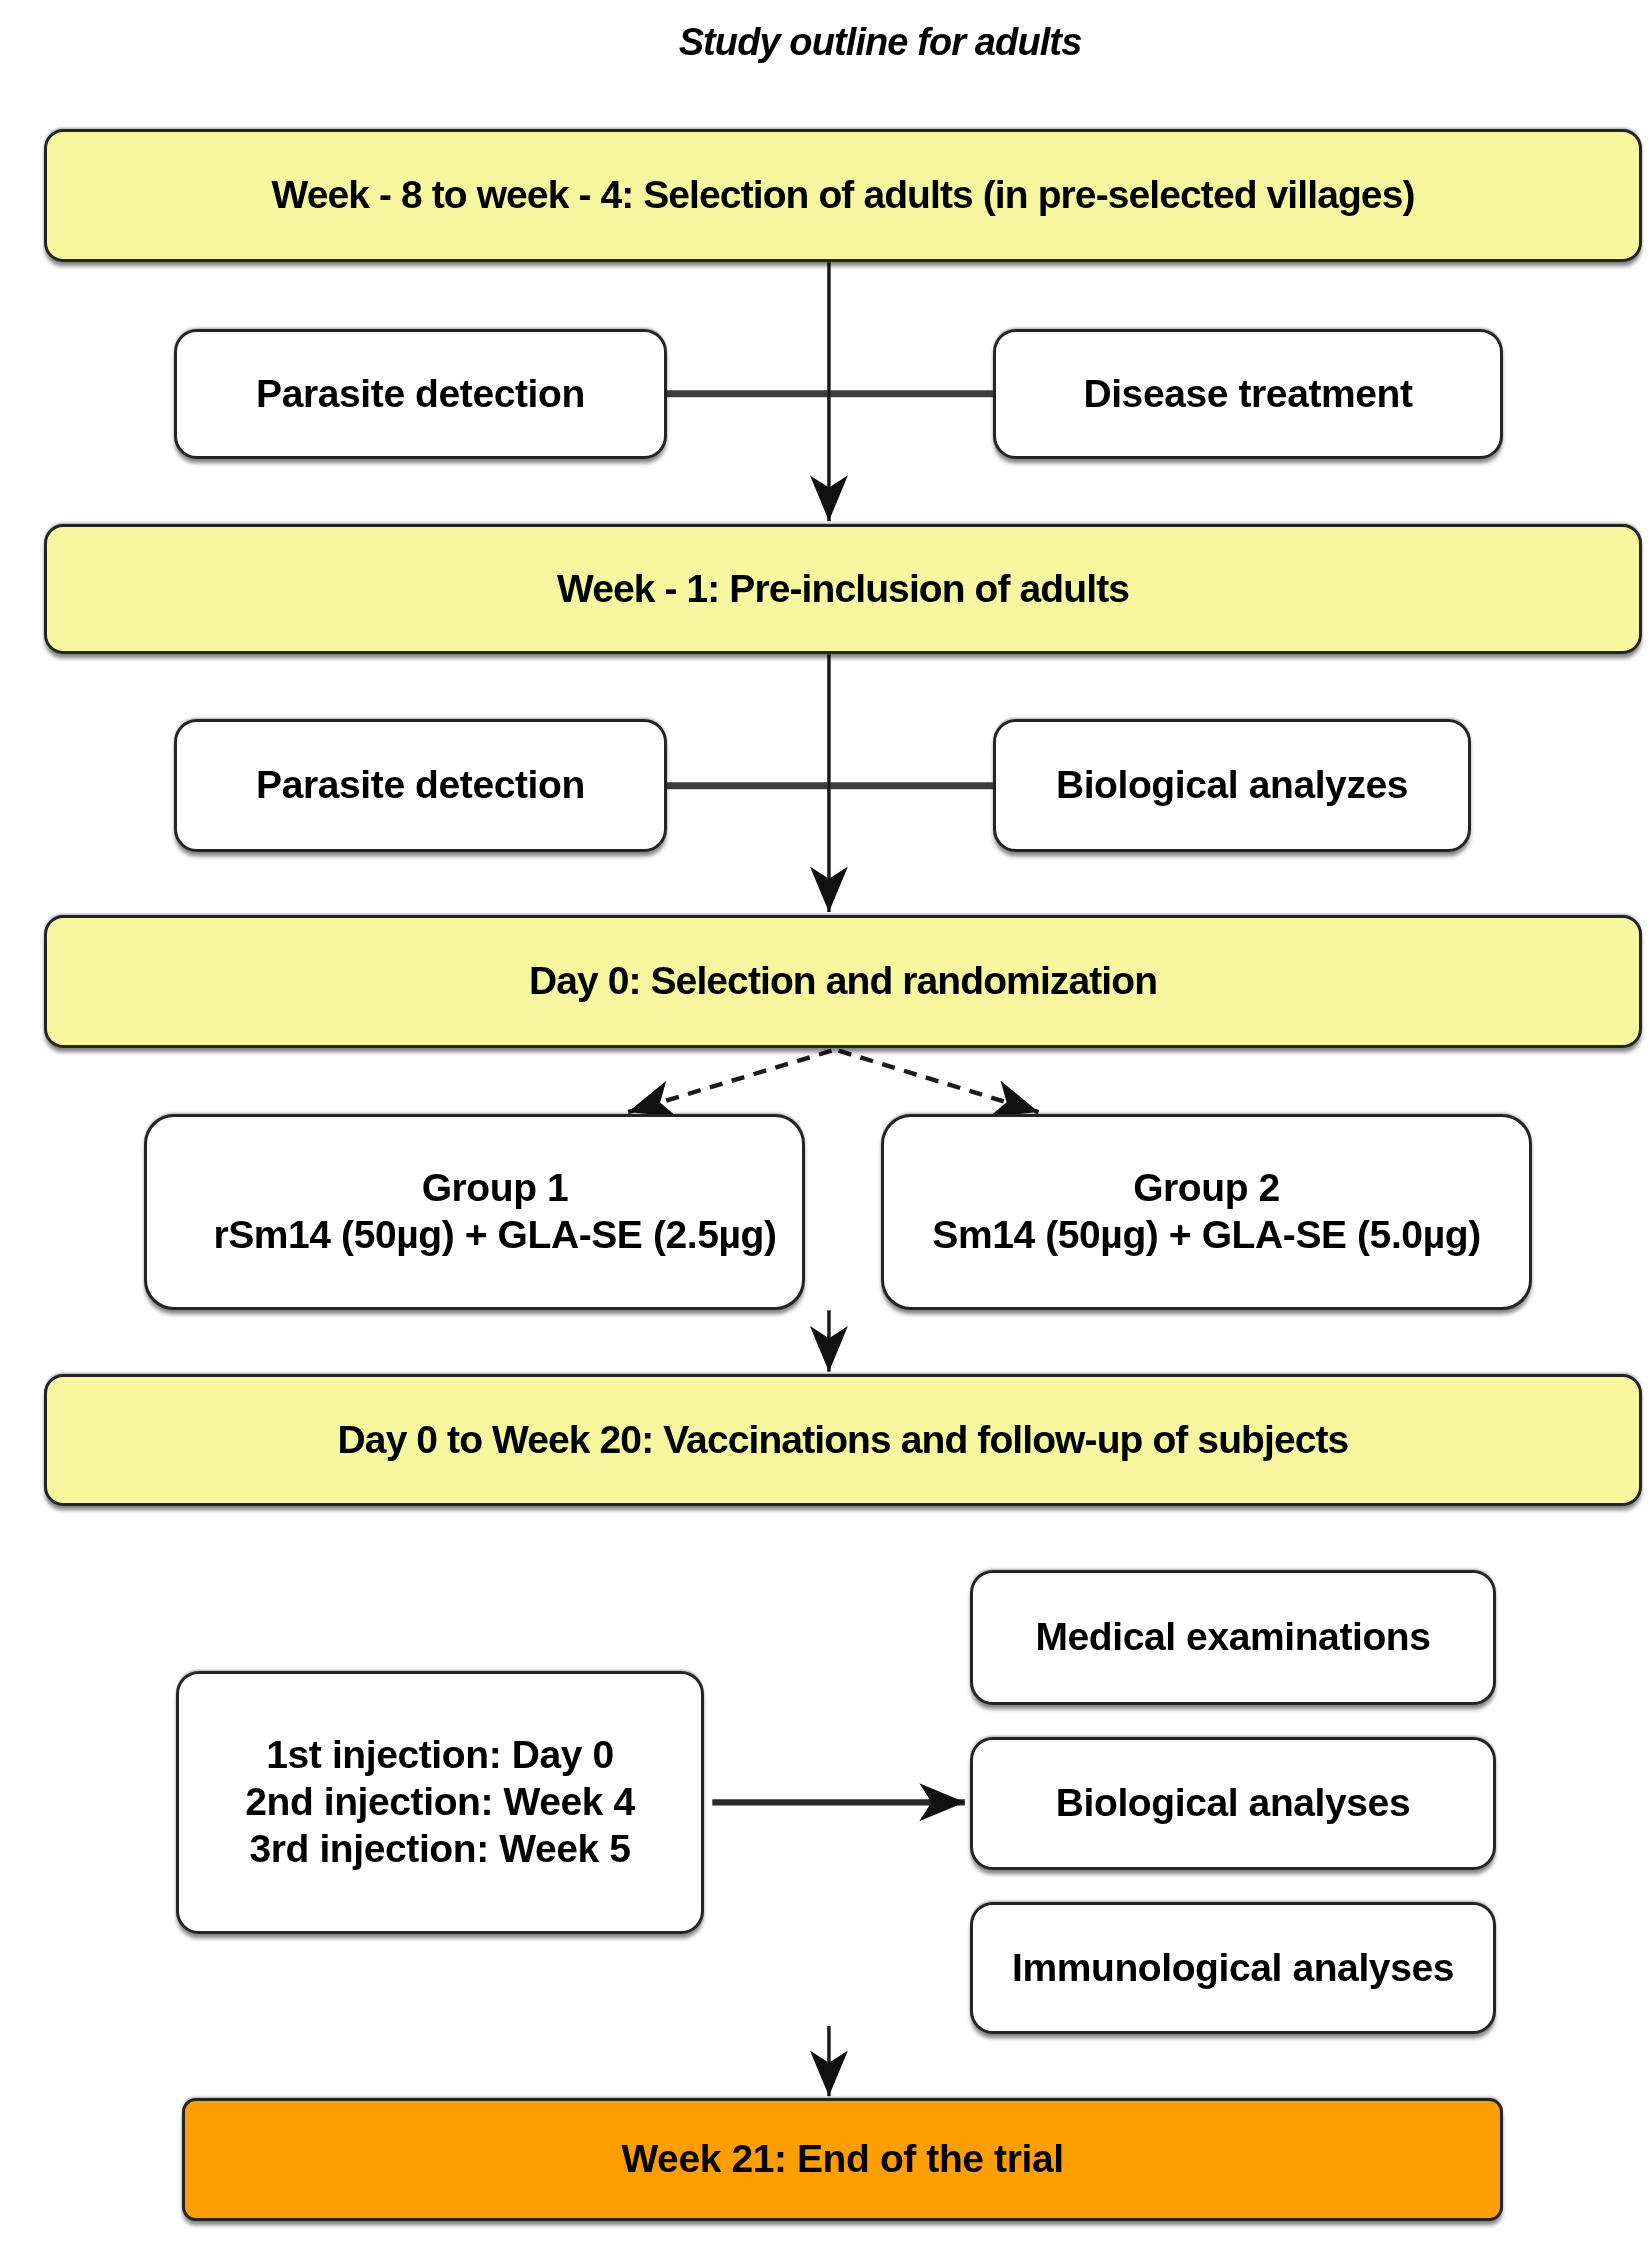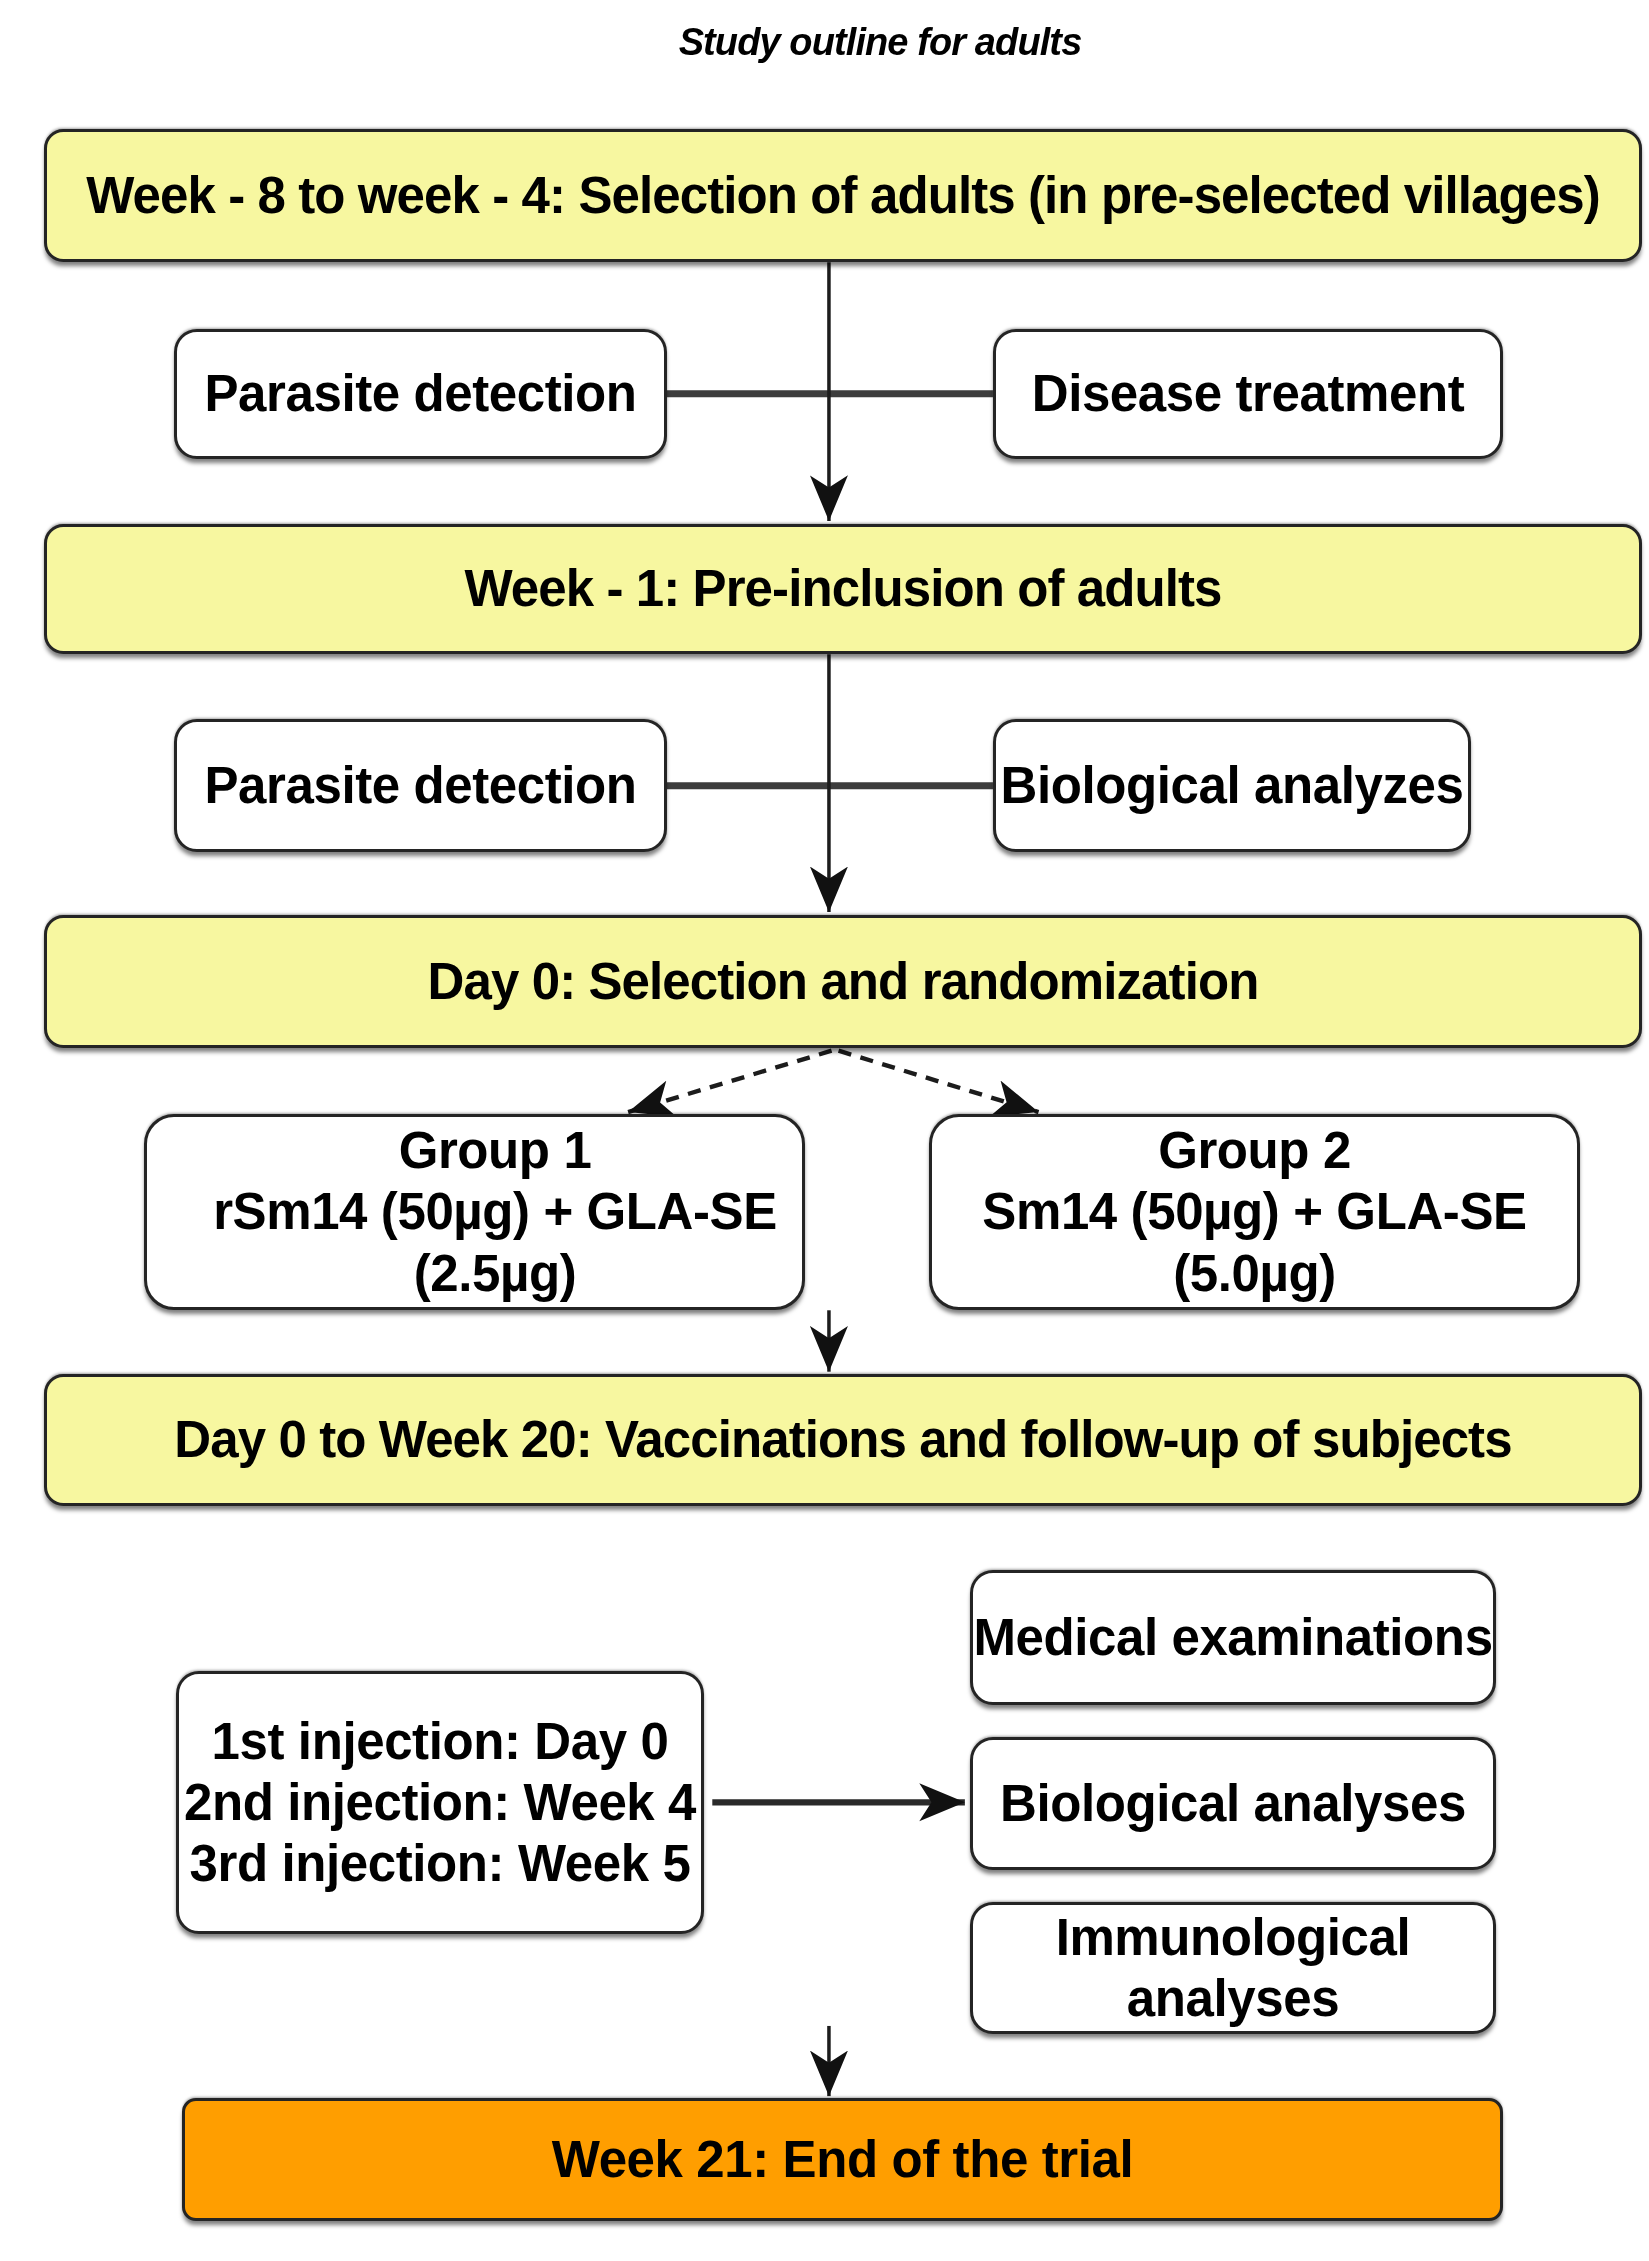--- a/index.html
+++ b/index.html
@@ -22,37 +22,37 @@
     font-size:38px;font-weight:bold;font-style:italic;
     letter-spacing:-0.9px;color:#000;white-space:nowrap;
   }
   .node{
     position:absolute;box-sizing:border-box;
     display:flex;flex-direction:column;align-items:center;justify-content:center;
     text-align:center;
     border:3.5px solid var(--border);
     background:var(--box-fill);
     box-shadow:0 5.3px 4.4px -1.8px rgba(0,0,0,0.5), 0 -2.6px 2.6px -1.8px rgba(0,0,0,0.35);
-    color:#000;font-weight:bold;font-size:51px;letter-spacing:-0.4px;
+    color:#000;font-weight:bold;font-size:39px;letter-spacing:-0.4px;
     line-height:1.2;
   }
   .stage{background:var(--stage-fill);border-radius:19.3px;letter-spacing:-0.9px;}
   .white{border-radius:23px;}
   .group{border-radius:30px;}
   .end{background:var(--end-fill);border-radius:14px;}
   
   .n-stage1{left:44px;top:129px;width:1598px;height:133px;}
   .n-r1a{left:174px;top:329px;width:493px;height:130px;}
   .n-r1b{left:993px;top:329px;width:510px;height:130px;}
   .n-stage2{left:44px;top:524px;width:1598px;height:130px;}
   .n-r2a{left:174px;top:719px;width:493px;height:133px;}
   .n-r2b{left:993px;top:719px;width:478px;height:133px;}
   .n-stage3{left:44px;top:915px;width:1598px;height:133px;}
   .n-group1{left:144px;top:1114px;width:661px;height:196px;padding-left:41px;}
-  .n-group2{left:881px;top:1114px;width:651px;height:196px;margin-left:48px;}
+  .n-group2{left:881px;top:1114px;width:651px;height:196px;}
   .n-stage4{left:44px;top:1374px;width:1598px;height:132px;}
   .n-medical{left:970px;top:1570px;width:526px;height:135px;}
   .n-injections{left:176px;top:1671px;width:528px;height:263px;}
   .n-biological{left:970px;top:1737px;width:526px;height:133px;}
   .n-immunological{left:970px;top:1902px;width:526px;height:132px;}
   .n-end{left:182px;top:2098px;width:1321px;height:123px;}
   
   .vline{stroke:#1c1c1c;stroke-width:4px;fill:none;}
   .hconn{stroke:#3d3d3d;stroke-width:8px;fill:none;}
   .dash{stroke:#1c1c1c;stroke-width:5px;stroke-dasharray:15 11;fill:none;}

